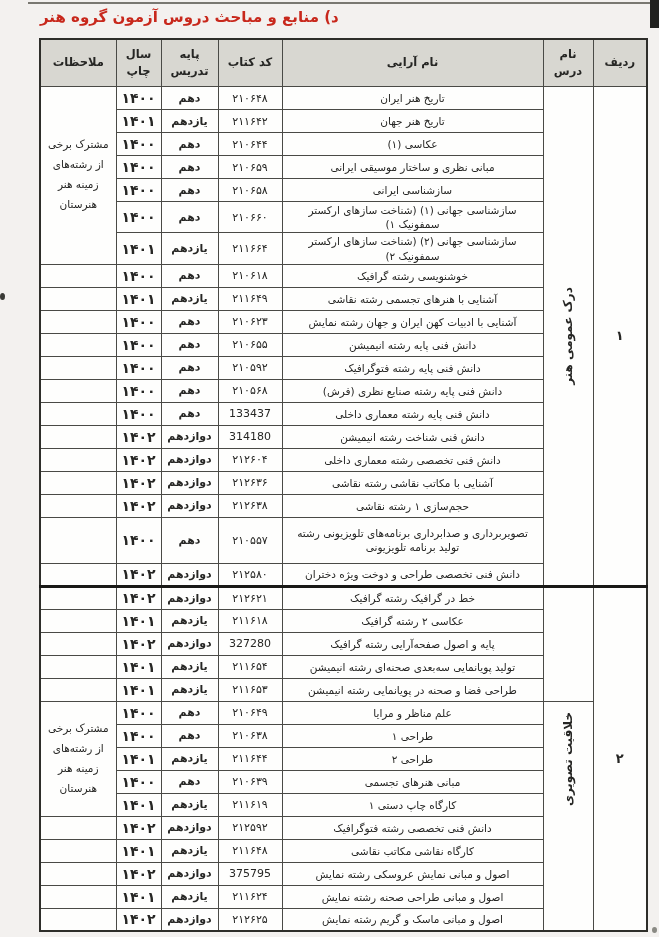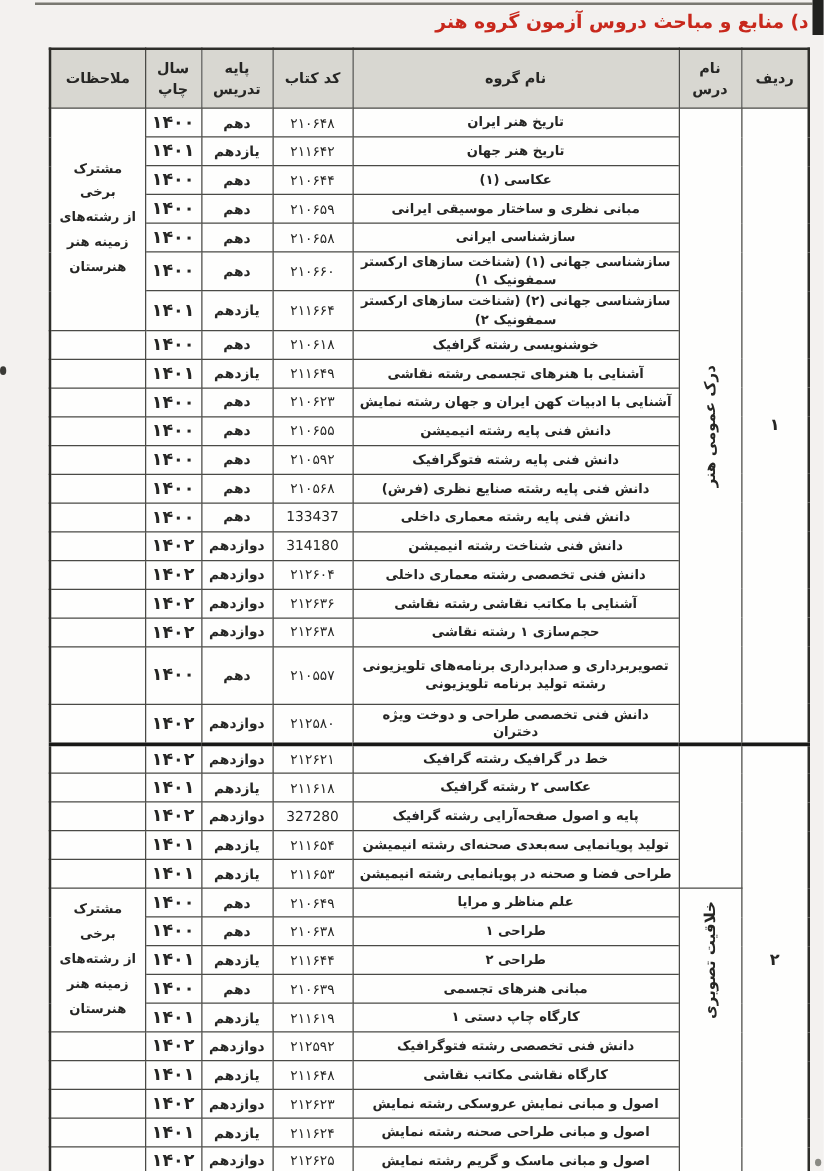--- a/index.html
+++ b/index.html
@@ -14,46 +14,46 @@
   .page{position:absolute;inset:0;}
 
   
   .scan-line-top{position:absolute;left:28px;top:2px;width:622px;height:2px;background:#63635a;opacity:.85;}
   .corner-blob{position:absolute;right:0;top:0;width:9px;height:28px;background:#21211f;}
   .left-speck{position:absolute;left:0;top:293px;width:5px;height:7px;background:#3a3a36;border-radius:50%;}
   .bottom-speck{position:absolute;right:2px;bottom:4px;width:5px;height:6px;background:#8a8a84;border-radius:50%;}
 
   .doc-title{
     position:absolute;top:8px;left:40px;width:607px;
-    text-align:right;font-size:15px;font-weight:bold;color:#c8281c;
+    text-align:left;font-size:15px;font-weight:bold;color:#c8281c;
   }
 
   table.books{
     position:absolute;top:38px;left:39px;width:607px;
     border-collapse:collapse;table-layout:fixed;
     border:2px solid #2e2e2a;
     background:#fefefd;
   }
   .books th,.books td{
     border:1px solid #4a4a46;
     text-align:center;vertical-align:middle;
     padding:1px 4px;overflow:hidden;
   }
   .books thead th{
     background:#d8d7d1;font-size:11.5px;font-weight:bold;height:44px;line-height:1.5;
   }
   .row{height:23px;}
   .row.tall{height:46px;}
   .section-start td{border-top:3px solid #191917;}
 
-  .c-book{font-size:10.5px;font-weight:bold;line-height:1.35;margin-left:19px;}
+  .c-book{font-size:10.5px;font-weight:normal;line-height:1.35;margin-left:19px;}
   .c-code{font-size:11px;font-weight:normal;}
   .c-grade{font-size:11px;font-weight:bold;}
   .c-year{font-size:14px;font-weight:bold;}
-  .c-notes{font-size:10.5px;font-weight:bold;line-height:1.9;white-space:pre-line;}
+  .c-notes{font-size:10.5px;font-weight:normal;line-height:1.9;white-space:pre-line;}
   .c-row{font-size:13px;font-weight:bold;}
   .c-course{position:relative;}
   .vtext{
     position:absolute;top:50%;left:50%;
     transform:translate(-50%,-50%) rotate(-90deg);
     white-space:nowrap;font-size:12px;font-weight:bold;
   }
   .vtext-high{top:25%;}
 </style>
 </head>
@@ -74,21 +74,21 @@
         <col style="width:261px">
       <col style="width:64px">
         <col style="width:57px">
         <col style="width:45px">
         <col style="width:76px">
     </colgroup>
     <thead>
       <tr>
         <th>ردیف</th>
         <th>نام درس</th>
-        <th>نام گروه</th>
+        <th>نام آرایی</th>
         <th>کد کتاب</th>
         <th>پایه تدریس</th>
         <th>سال چاپ</th>
         <th>ملاحظات</th>
       </tr>
     </thead>
     <tbody>
         <tr class="row">
           <td class="c-row" rowspan="20">۱</td>
           <td rowspan="20" class="c-course">
@@ -315,21 +315,21 @@
         </tr>
         <tr class="row">
           <td class="c-book">کارگاه نقاشی مکاتب نقاشی</td>
           <td class="c-code">۲۱۱۶۴۸</td>
           <td class="c-grade">یازدهم</td>
           <td class="c-year">۱۴۰۱</td>
           <td class="c-notes"></td>
         </tr>
         <tr class="row">
           <td class="c-book">اصول و مبانی نمایش عروسکی رشته نمایش</td>
-          <td class="c-code">۲۱۲۶۲۳</td>
+          <td class="c-code">375795</td>
           <td class="c-grade">دوازدهم</td>
           <td class="c-year">۱۴۰۲</td>
           <td class="c-notes"></td>
         </tr>
         <tr class="row">
           <td class="c-book">اصول و مبانی طراحی صحنه رشته نمایش</td>
           <td class="c-code">۲۱۱۶۲۴</td>
           <td class="c-grade">یازدهم</td>
           <td class="c-year">۱۴۰۱</td>
           <td class="c-notes"></td>

